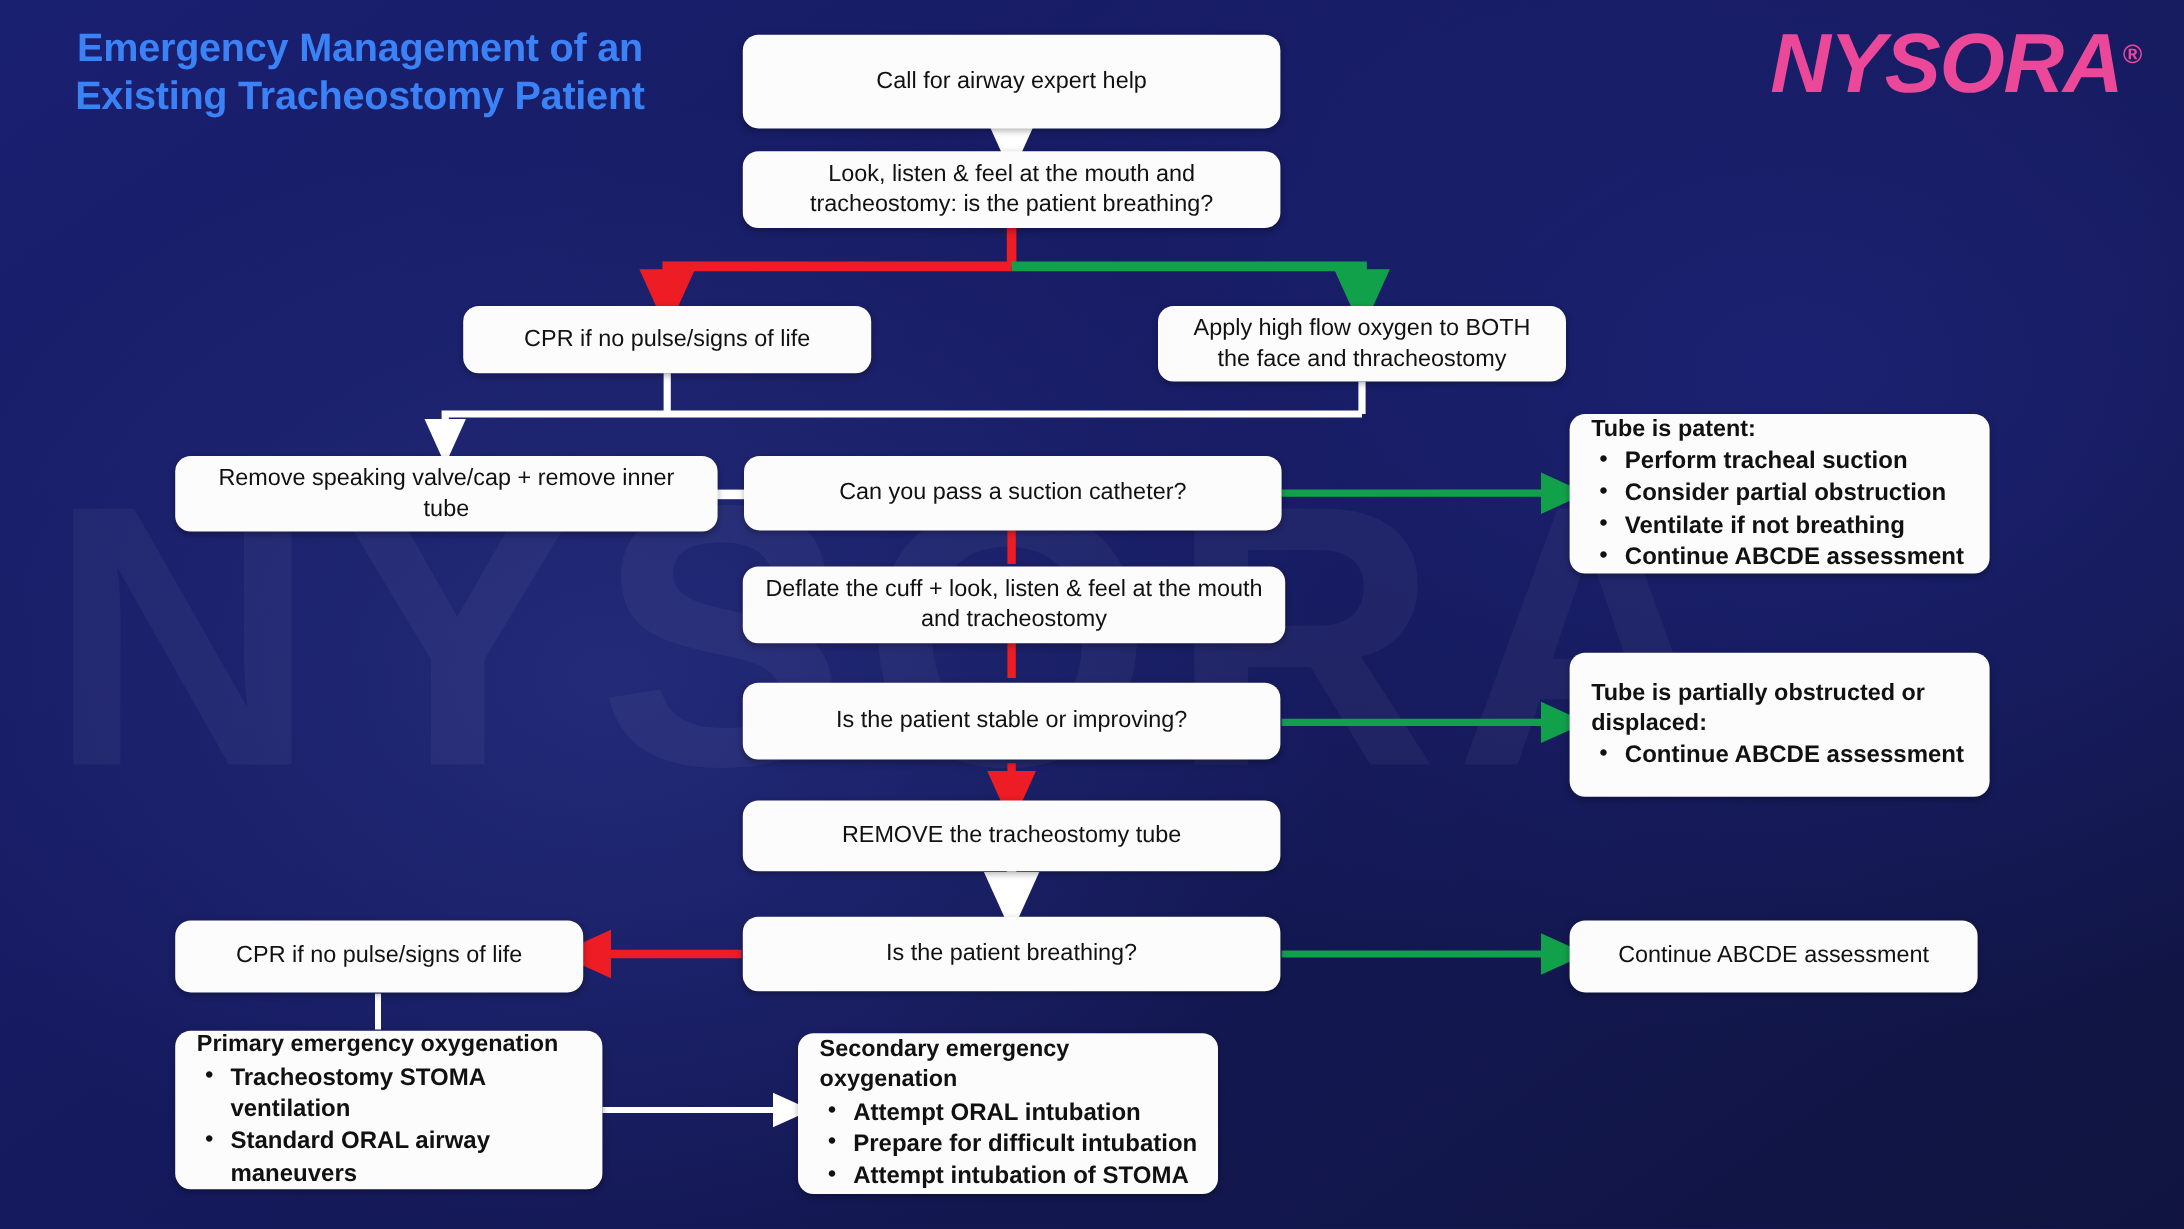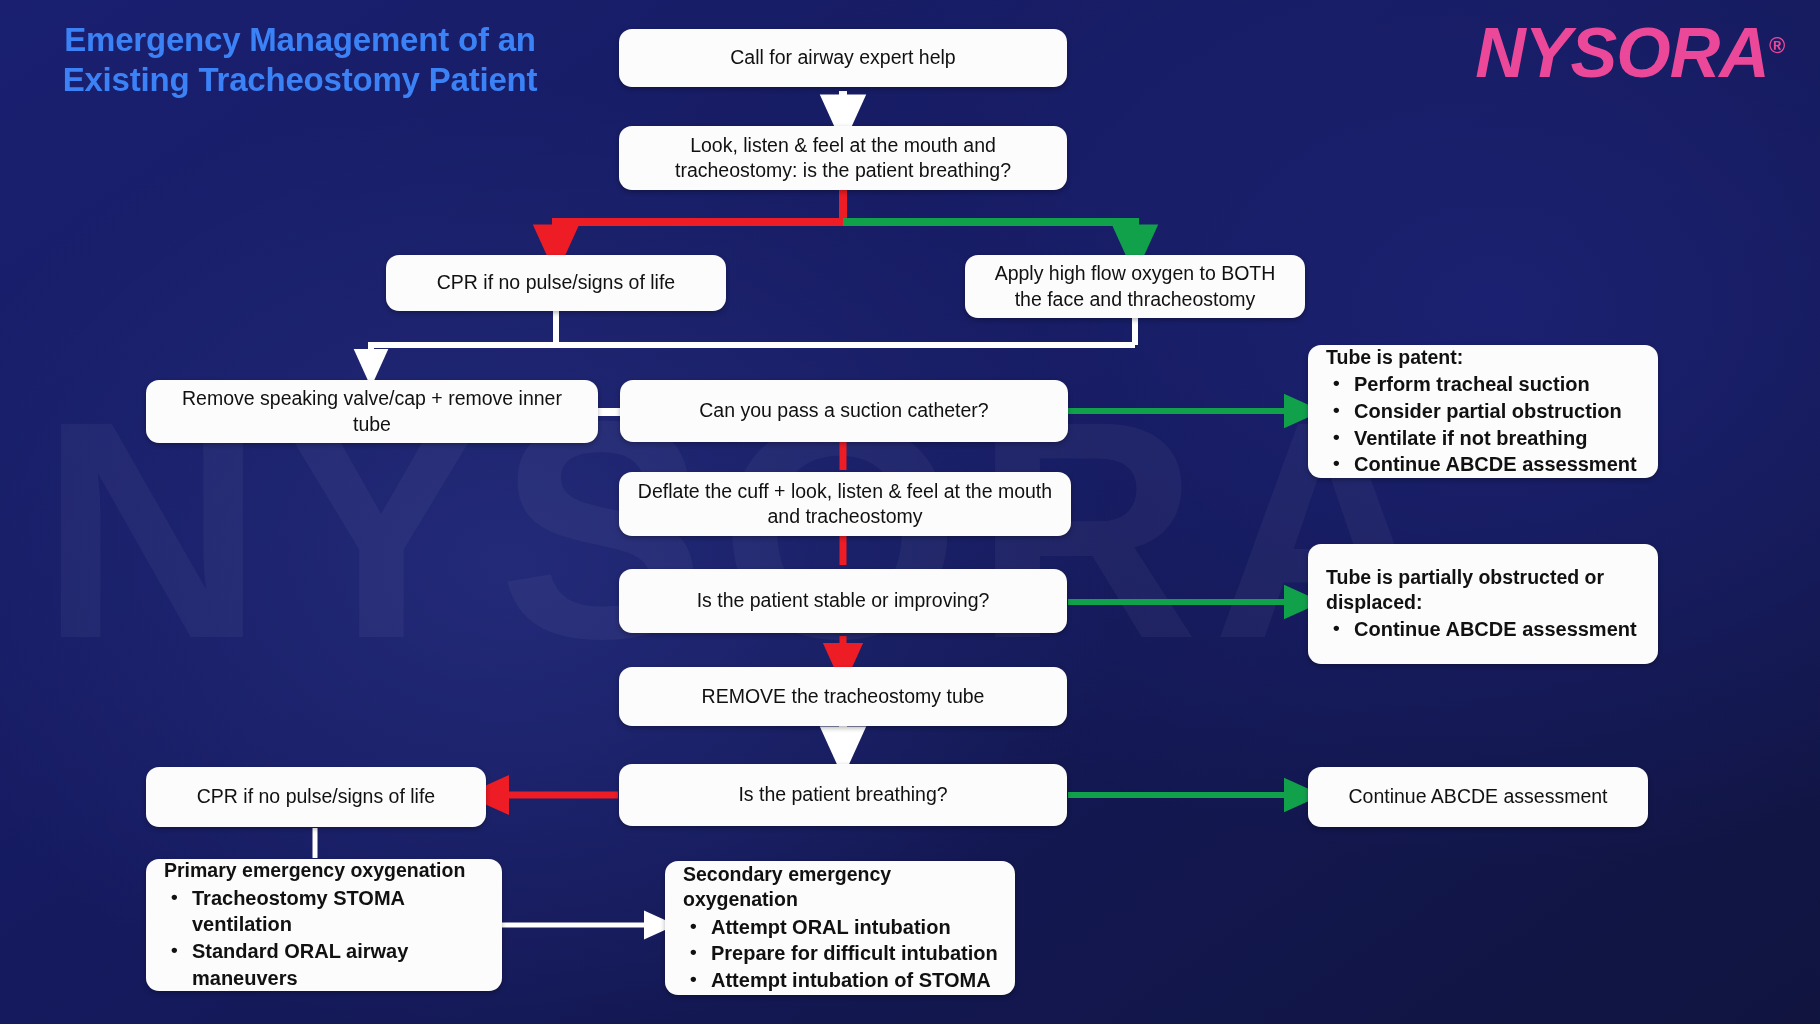--- a/index.html
+++ b/index.html
@@ -169,21 +169,21 @@
 
   <path d="M618,795 L487,795" stroke="#EE1C25" stroke-width="7" fill="none" marker-end="url(#ah-red)"></path>
 
   <path d="M1068,795 L1303,795" stroke="#12A14B" stroke-width="6" fill="none" marker-end="url(#ah-green)"></path>
 
   <path d="M315,828 L315,858" stroke="#FFFFFF" stroke-width="5" fill="none"></path>
 
   <path d="M502,925 L660,925" stroke="#FFFFFF" stroke-width="5" fill="none" marker-end="url(#ah-white)"></path>
 </svg>
 
-<div class="node center" style="left:619px; top:29px; width:448px; height:58px;">
+<div class="node center" style="left:619px; top:29px; width:448px; height:78px;">
   <span>Call for airway expert help</span>
 </div>
 
 <div class="node center" style="left:619px; top:126px; width:448px; height:64px;">
   <span>Look, listen &amp; feel at the mouth and tracheostomy: is the patient breathing?</span>
 </div>
 
 <div class="node center" style="left:386px; top:255px; width:340px; height:56px;">
   <span>CPR if no pulse/signs of life</span>
 </div>

